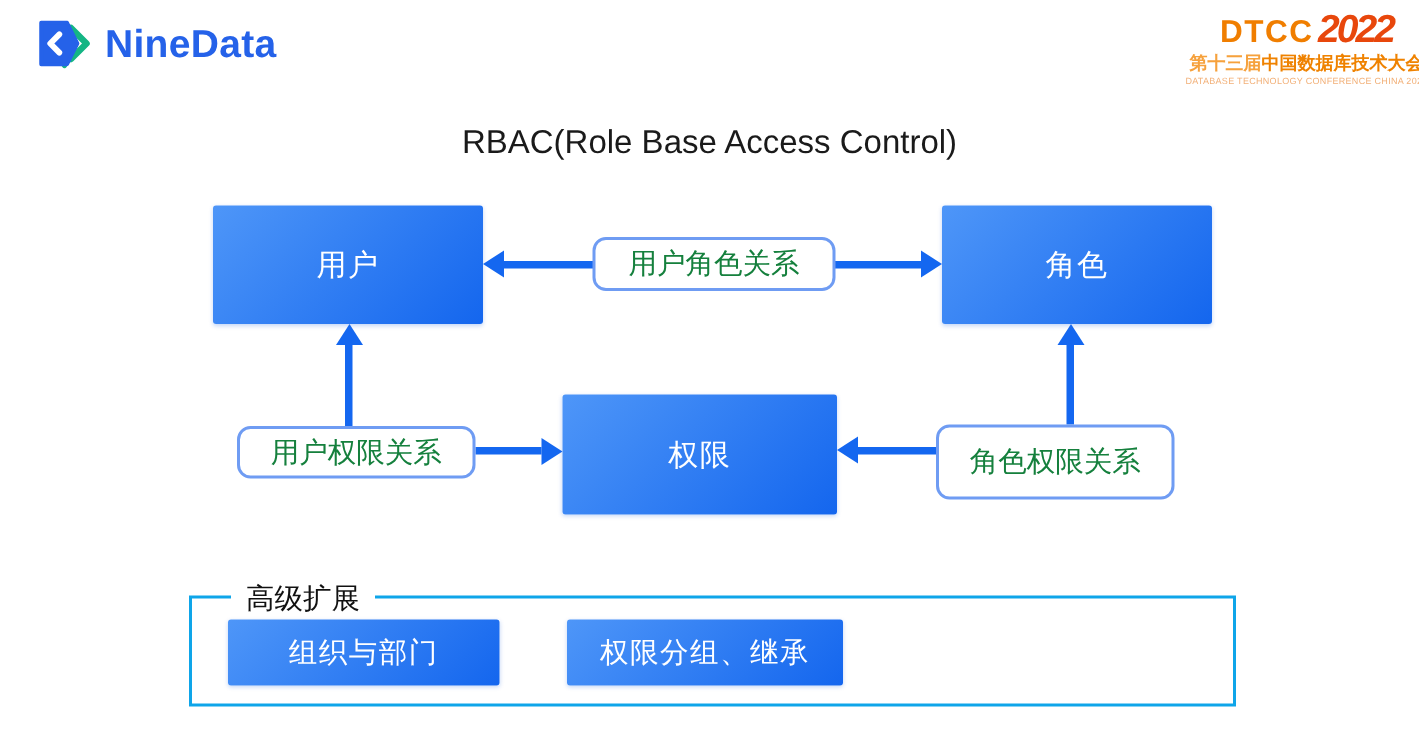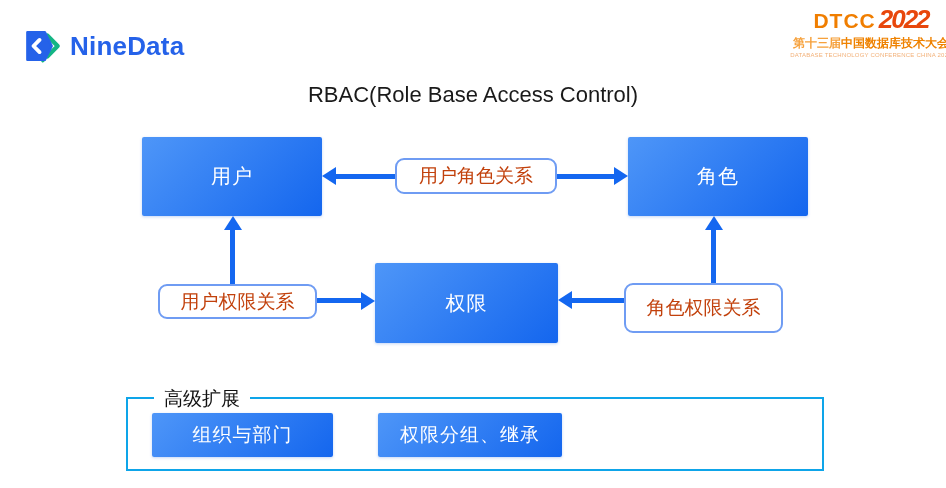--- a/index.html
+++ b/index.html
@@ -8,21 +8,21 @@
   .slide {
     position: relative;
     width: 946px;
     height: 488px;
     background: #ffffff;
     overflow: hidden;
   }
 
   
   .brand {
-    position: absolute; left: 24px; top: 28px;
+    position: absolute; left: 24px; top: 11px;
     display: flex; align-items: center; gap: 8px;
   }
   .brand-icon { width: 38px; height: 36px; display: block; }
   .brand-name {
     font-size: 26px; font-weight: bold; color: #2562e9;
     letter-spacing: 0.2px;
   }
   .page-title {
     position: absolute; left: 0; right: 0; top: 10px;
     text-align: center;
@@ -69,21 +69,21 @@
   .node-user { left: 142px; top: 137px; width: 180px; height: 79px; }
   .node-role { left: 628px; top: 137px; width: 180px; height: 79px; }
   .node-perm { left: 375px; top: 263px; width: 183px; height: 80px; }
 
   
   .rel-label {
     position: absolute;
     background: #ffffff;
     border: 2px solid #6f9cf3;
     border-radius: 9px;
-    color: #c2410c; font-size: 19px;
+    color: #15803d; font-size: 19px;
     display: flex; align-items: center; justify-content: center;
     z-index: 3;
   }
   .lbl-user-role { left: 395px; top: 158px; width: 162px; height: 36px; }
   .lbl-user-perm { left: 158px; top: 284px; width: 159px; height: 35px; }
   .lbl-role-perm { left: 624px; top: 283px; width: 159px; height: 50px; }
 
   
   .arrow-line { position: absolute; background: #1467f0; z-index: 1; }
   .arrow-head { position: absolute; width: 0; height: 0; z-index: 2; }

